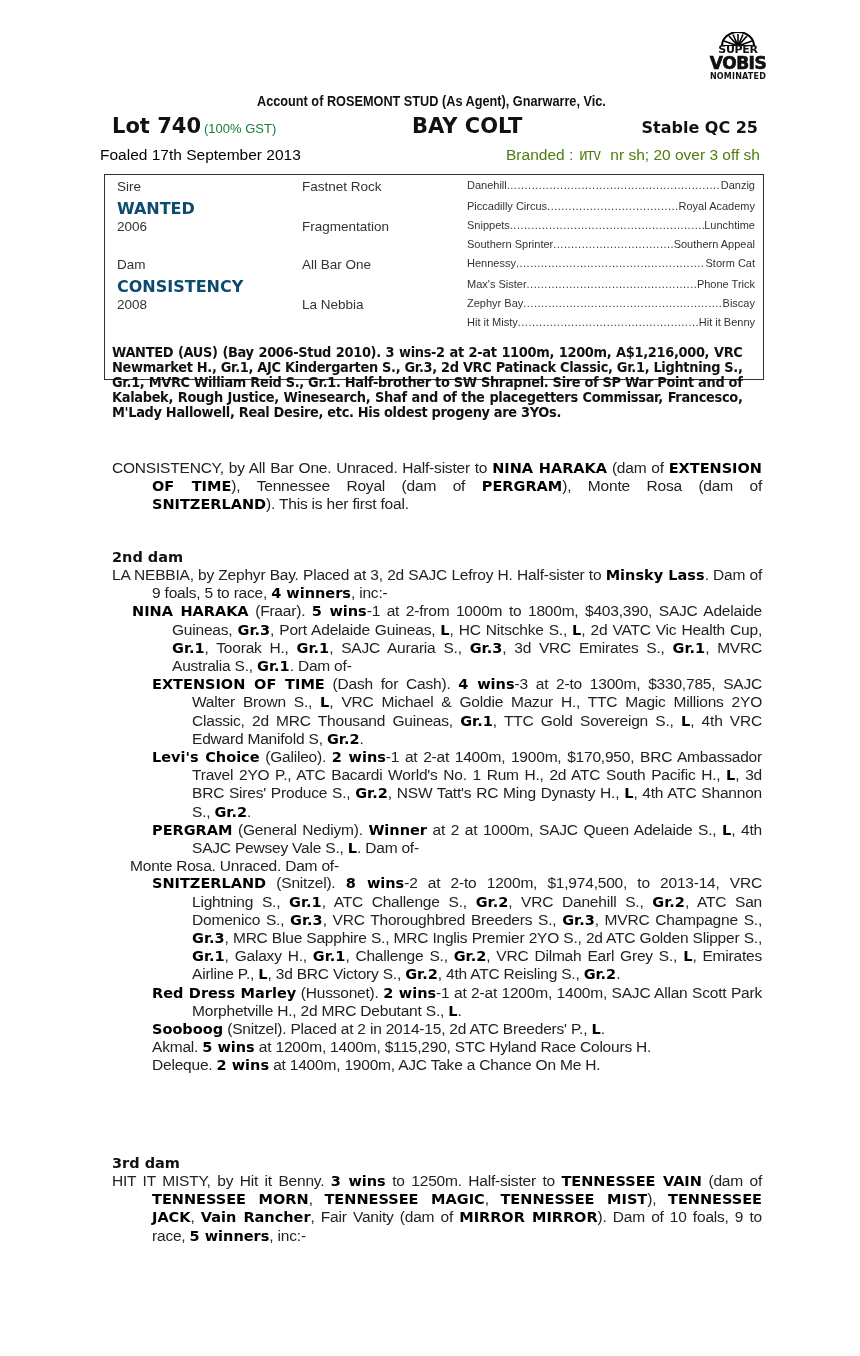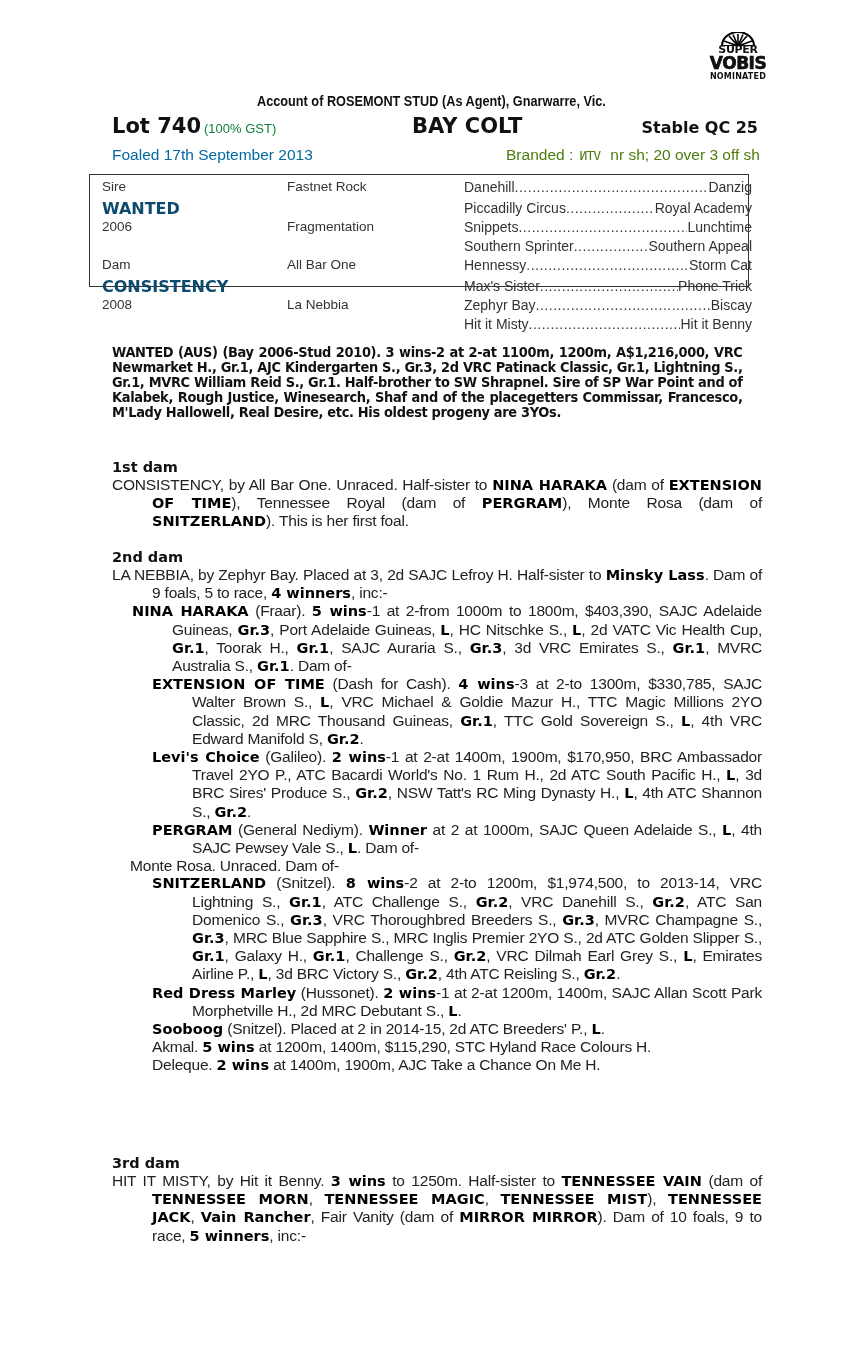--- a/index.html
+++ b/index.html
@@ -12,30 +12,30 @@
   .logo .nom { font-family: "DejaVu Sans", sans-serif; font-weight: bold; font-size: 8px; line-height: 10px; letter-spacing: 0.2px; display:block; }
 
   .account { position: absolute; left: 0; width: 860px; top: 92px; text-align: center;
              font-family: "Liberation Sans", sans-serif; font-weight: bold; font-size: 15.5px;
              transform: scaleX(0.82); transform-origin: 438px 0; letter-spacing: 0px; }
   .lotline { position: absolute; left: 112px; top: 114px; width: 648px; height: 30px; }
   .lot { position: absolute; left: 0; top: 0; font-family: "DejaVu Sans", sans-serif; font-weight: bold; font-size: 21px; }
   .gst { font-family: "Liberation Sans", sans-serif; font-weight: normal; font-size: 13px; margin-left: 3px; color:#15803d; }
   .sex { position: absolute; left: 253px; top: 0; font-family: "DejaVu Sans", sans-serif; font-weight: bold; font-size: 21px; margin-left: 47px; }
   .stable { position: absolute; right: 2px; top: 4px; font-family: "DejaVu Sans", sans-serif; font-weight: bold; font-size: 16px; }
-  .foaled { position: absolute; left: 112px; top: 146px; font-size: 15.5px; color:#0369a1; }
+  .foaled { position: absolute; left: 100px; top: 146px; font-size: 15.5px; color:#000000; }
   .branded { position: absolute; right: 100px; top: 146px; font-size: 15.5px; color:#4d7c0f; }
   .brandmark { font-family: "DejaVu Sans Mono", monospace; font-size: 13px; letter-spacing:-1px; margin: 0 6px 0 2px; }
 
-  .ped { position: absolute; left: 89px; top: 174px; width: 660px; height: 113px;
+  .ped { position: absolute; left: 104px; top: 174px; width: 660px; height: 206px;
          border: 1.5px solid #333; box-sizing: border-box; }
   .ped .cell { position: absolute; font-size: 13.5px; color: #333; white-space: nowrap; }
   .ped .big { font-family: "DejaVu Sans", sans-serif; font-weight: bold; font-size: 16px; color: #0c4a6e; }
-  .ped .g3 { position: absolute; left: 362px; width: 288px; font-size: 14px; color:#333;
-             display: flex; white-space: nowrap; margin-left: 12px; }
+  .ped .g3 { position: absolute; left: 362px; width: 288px; font-size: 11px; color:#333;
+             display: flex; white-space: nowrap; }
   .ped .g3 .dots { flex: 1; overflow: hidden; white-space: nowrap; letter-spacing: 0.5px; }
   .ped .g3 .dots::after { content: "........................................................................................................"; }
 
   .sirepara { position: absolute; left: 112px; top: 345px; width: 650px; font-family: "DejaVu Sans", sans-serif;
               font-weight: bold; font-size: 13.4px; line-height: 15px; text-align: justify;
               letter-spacing: -0.35px; transform: scaleX(0.97); transform-origin: 0 0; }
 
   .sec { position: absolute; left: 112px; width: 650px; }
   .sec h3 { margin: 0; font-family: "DejaVu Sans", sans-serif; font-weight: bold; font-size: 14.5px; line-height: 17px; }
   .p { font-size: 15.5px; line-height: 17.2px; text-align: justify; color: #222; margin: 0; letter-spacing: -0.2px; }
@@ -132,21 +132,20 @@
   <div class="g3" style="top:141px">
       <span>Hit it Misty</span>
       <span class="dots"></span>
       <span>Hit it Benny</span>
     </div>
 </div>
 
 <div class="sirepara">WANTED (AUS) (Bay 2006-Stud 2010). 3 wins-2 at 2-at 1100m, 1200m, A$1,216,000, VRC Newmarket H., Gr.1, AJC Kindergarten S., Gr.3, 2d VRC Patinack Classic, Gr.1, Lightning S., Gr.1, MVRC William Reid S., Gr.1. Half-brother to SW Shrapnel. Sire of SP War Point and of Kalabek, Rough Justice, Winesearch, Shaf and of the placegetters Commissar, Francesco, M'Lady Hallowell, Real Desire, etc. His oldest progeny are 3YOs.</div>
 
 <div class="sec" style="top:459px">
-  <h3>1st dam</h3>
   <p class="p l0 last"><span>CONSISTENCY, by All Bar One. Unraced. Half-sister to </span><b>NINA HARAKA</b><span> (dam of </span><b>EXTENSION OF TIME</b><span>), Tennessee Royal (dam of </span><b>PERGRAM</b><span>), Monte Rosa (dam of </span><b>SNITZERLAND</b><span>). This is her first foal.</span></p>
 </div>
 
 <div class="sec" style="top:549px">
   <h3>2nd dam</h3>
   <p class="p l0">LA NEBBIA, by Zephyr Bay. Placed at 3, 2d SAJC Lefroy H. Half-sister to <b>Minsky Lass</b>. Dam of 9 foals, 5 to race, <b>4 winners</b>, inc:-</p>
   <p class="p l1"><b>NINA HARAKA</b> (Fraar). <b>5 wins</b>-1 at 2-from 1000m to 1800m, $403,390, SAJC Adelaide Guineas, <b>Gr.3</b>, Port Adelaide Guineas, <b>L</b>, HC Nitschke S., <b>L</b>, 2d VATC Vic Health Cup, <b>Gr.1</b>, Toorak H., <b>Gr.1</b>, SAJC Auraria S., <b>Gr.3</b>, 3d VRC Emirates S., <b>Gr.1</b>, MVRC Australia S., <b>Gr.1</b>. Dam of-</p>
   <p class="p l2"><b>EXTENSION OF TIME</b> (Dash for Cash). <b>4 wins</b>-3 at 2-to 1300m, $330,785, SAJC Walter Brown S., <b>L</b>, VRC Michael &amp; Goldie Mazur H., TTC Magic Millions 2YO Classic, 2d MRC Thousand Guineas, <b>Gr.1</b>, TTC Gold Sovereign S., <b>L</b>, 4th VRC Edward Manifold S, <b>Gr.2</b>.</p>
   <p class="p l2"><b>Levi's Choice</b> (Galileo). <b>2 wins</b>-1 at 2-at 1400m, 1900m, $170,950, BRC Ambassador Travel 2YO P., ATC Bacardi World's No. 1 Rum H., 2d ATC South Pacific H., <b>L</b>, 3d BRC Sires' Produce S., <b>Gr.2</b>, NSW Tatt's RC Ming Dynasty H., <b>L</b>, 4th ATC Shannon S., <b>Gr.2</b>.</p>
   <p class="p l2"><b>PERGRAM</b> (General Nediym). <b>Winner</b> at 2 at 1000m, SAJC Queen Adelaide S., <b>L</b>, 4th SAJC Pewsey Vale S., <b>L</b>. Dam of-</p>

